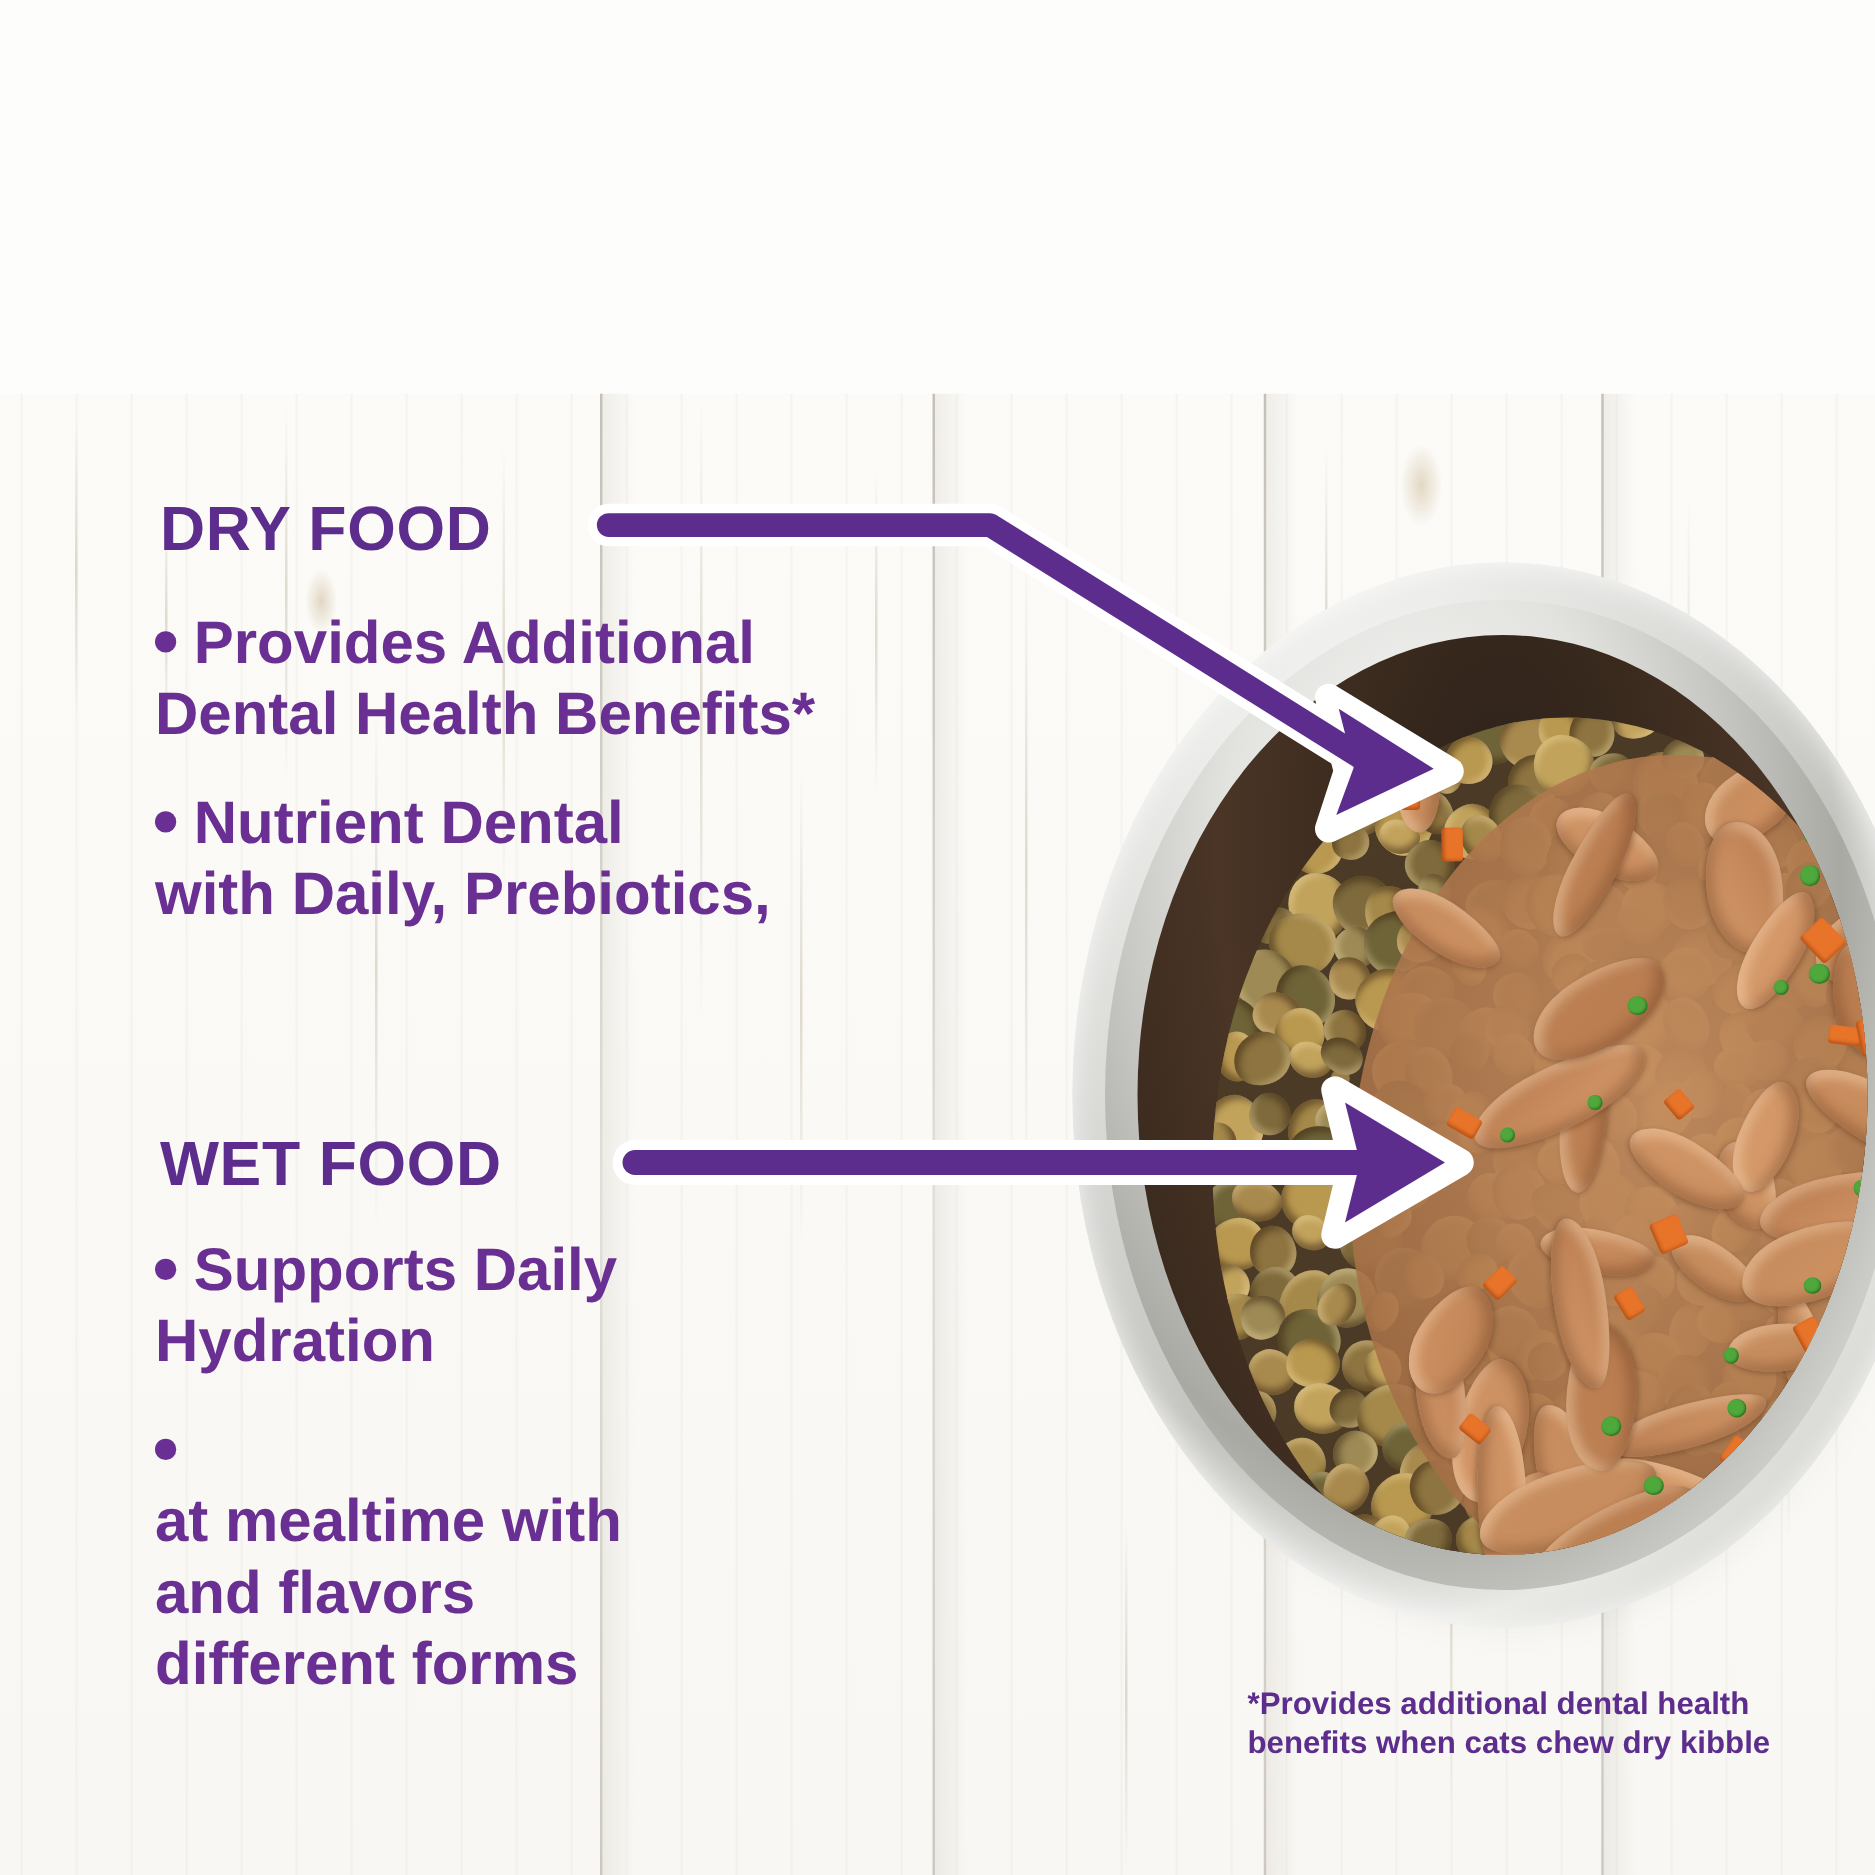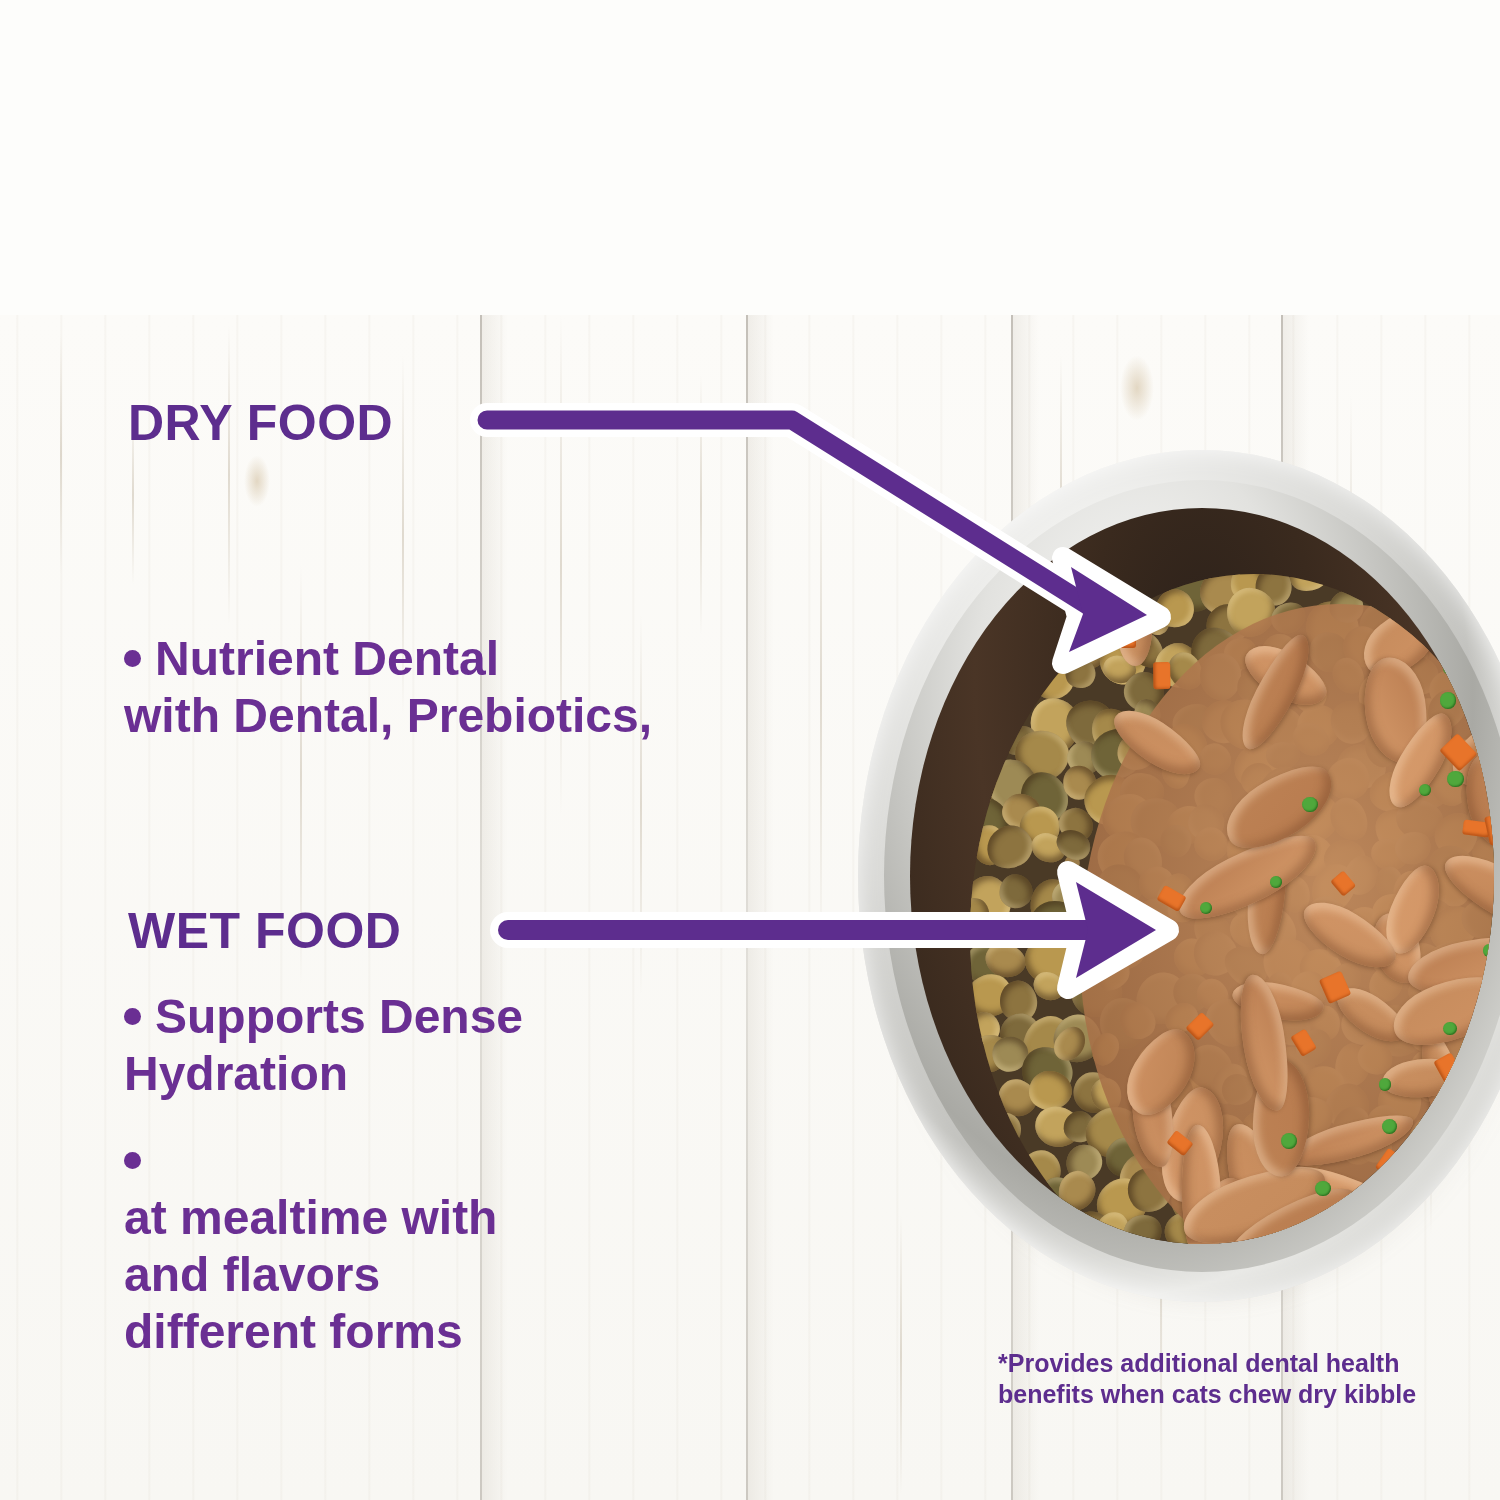--- a/index.html
+++ b/index.html
@@ -593,30 +593,34 @@
     <g>
       <path d="M 508 930 L 1110 930" stroke="#ffffff" stroke-width="36" fill="none" stroke-linecap="round"></path>
       <path d="M 1068 872 L 1168 930 L 1068 988 L 1082 930 Z" fill="#ffffff" stroke="#ffffff" stroke-width="22" stroke-linejoin="round"></path>
       <path d="M 508 930 L 1105 930" stroke="#5d2d8e" stroke-width="20" fill="none" stroke-linecap="round"></path>
       <path d="M 1076 882 L 1156 930 L 1076 978 L 1088 930 Z" fill="#5d2d8e"></path>
     </g>
   </svg>
 
   <div class="sec-title" style="left:128px;top:398px">DRY FOOD</div>
 
+  <div class="bullet-block" style="left:124px;top:486px">
+    <div class="ln"><span class="dot"></span><span>Provides Additional</span></div>
+    <div class="ln"><span>Dental Health Benefits*</span></div>
+  </div>
 
   <div class="bullet-block" style="left:124px;top:630px">
     <div class="ln"><span class="dot"></span><span>Nutrient Dental</span></div>
-    <div class="ln"><span>with Dental, Prebiotics,</span></div>
+    <div class="ln"><span>with Daily, Prebiotics,</span></div>
   </div>
 
   <div class="sec-title" style="left:128px;top:906px">WET FOOD</div>
 
   <div class="bullet-block" style="left:124px;top:988px">
-    <div class="ln"><span class="dot"></span><span>Supports Dense</span></div>
+    <div class="ln"><span class="dot"></span><span>Supports Daily</span></div>
     <div class="ln"><span>Hydration</span></div>
   </div>
 
   <div class="bullet-block" style="left:124px;top:1132px">
     <div class="ln"><span class="dot"></span></div>
     <div class="ln"><span>at mealtime with</span></div>
     <div class="ln"><span>and flavors</span></div>
     <div class="ln"><span>different forms</span></div>
   </div>
 

